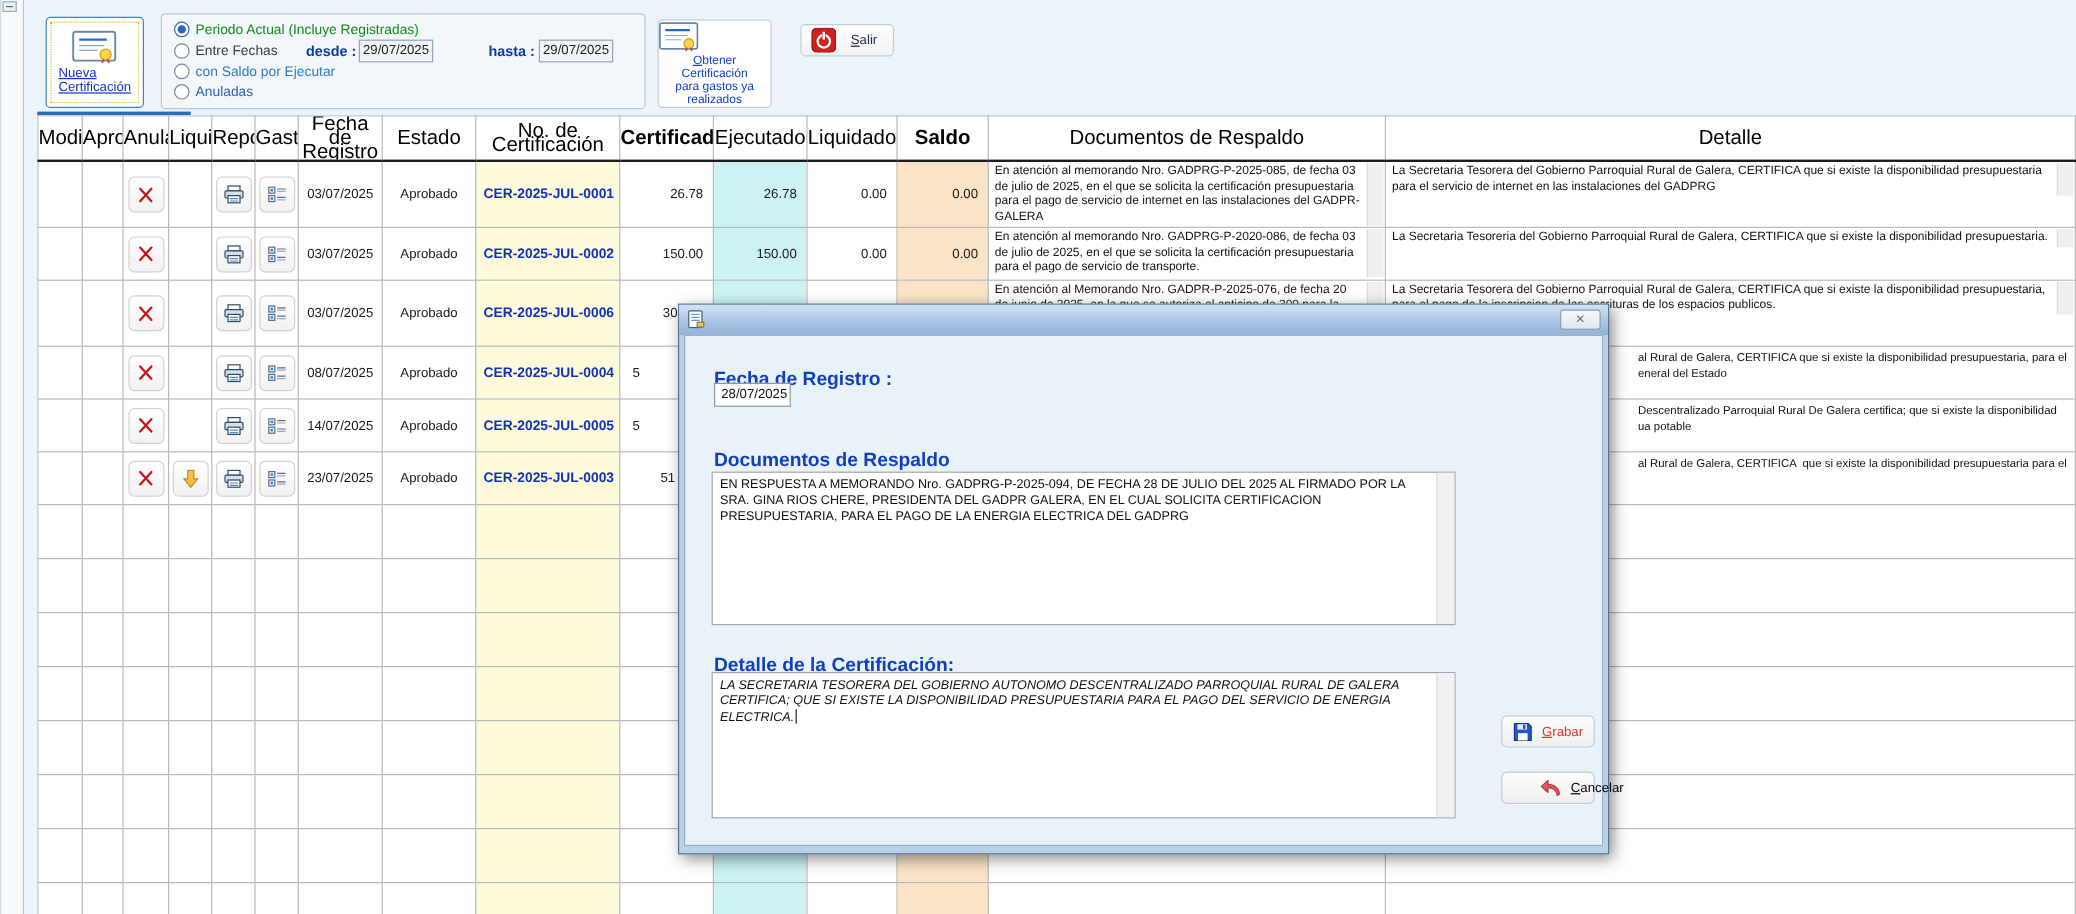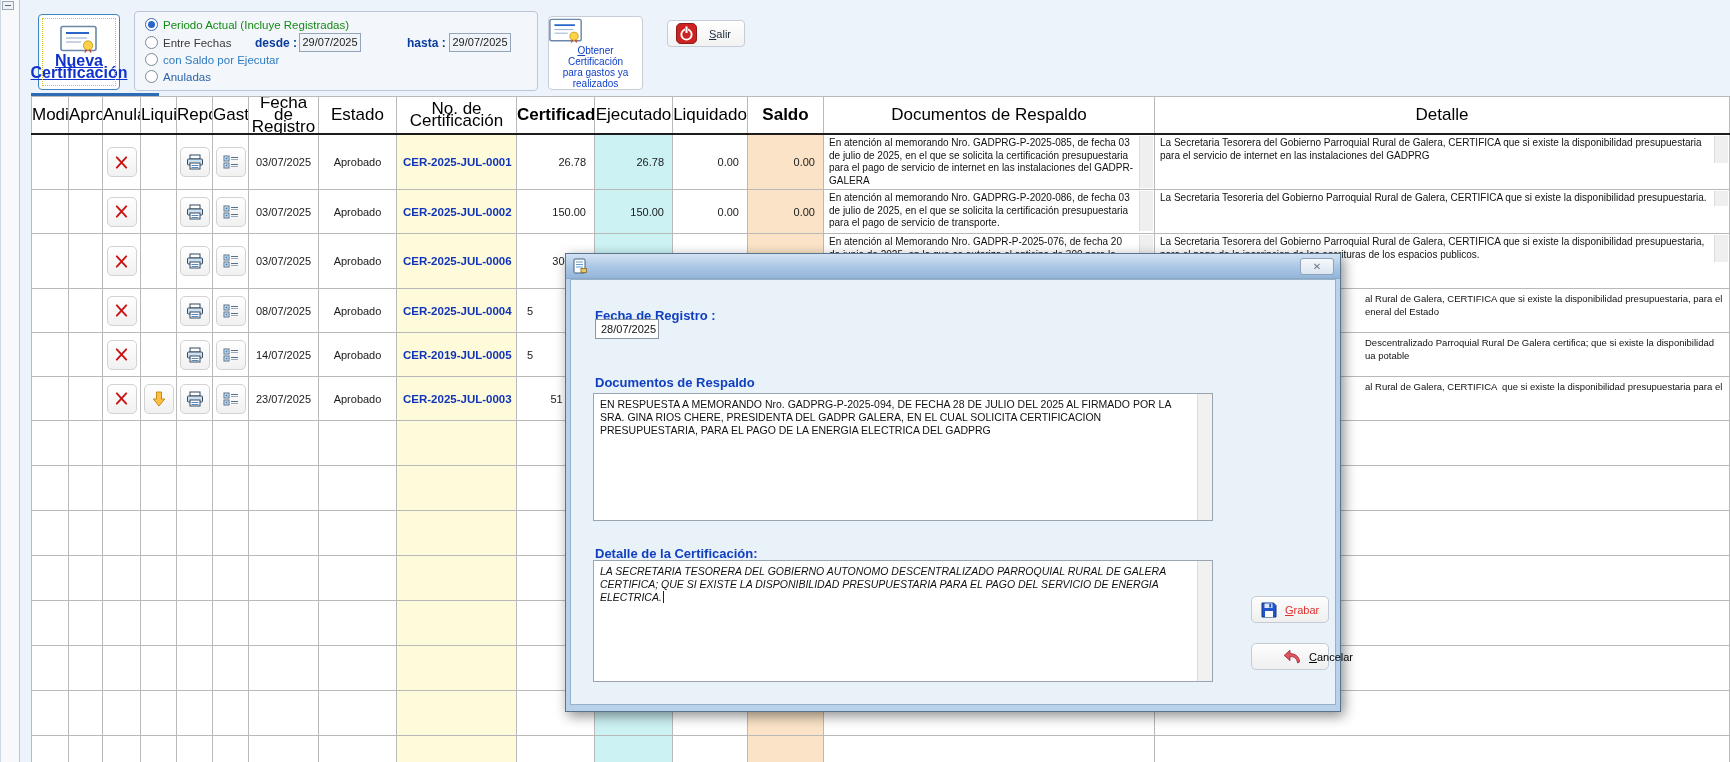--- a/index.html
+++ b/index.html
@@ -13,22 +13,22 @@
   .collapse-box { position:absolute; left:1px; top:1px; width:12px; height:9px;
     background:#eef1f5; border:1px solid #9aa7b5; }
   .collapse-box::after { content:""; position:absolute; left:2px; top:3px; width:6px; height:1px; background:#5b6possible; background:#5b6b7b; }
 
   
   .toolbar { position:absolute; left:20px; top:0; width:1710px; height:96px; background:#edf3fa; }
   .nueva { position:absolute; left:18px; top:14px; width:82px; height:76px;
     background:#fff; border:1px solid #3f84c4; border-radius:4px;
     outline:1px dotted #cfc42a; outline-offset:-5px;
     display:flex; flex-direction:column; align-items:center; justify-content:center; gap:2px; cursor:pointer; }
-  .nueva-label { color:#1133cc; font-weight:bold; font-size:16px; line-height:12px;
-    text-align:center; white-space:pre-line; text-decoration:underline; }
+  .nueva-label { color:#1133cc; font-weight:normal; font-size:11px; line-height:12px;
+    white-space:pre-line; text-decoration:underline; }
 
   .groupbox { position:absolute; left:114px; top:11px; width:404px; height:80px;
     background:#f3f7fc; border:1px solid #b9c7d8; border-radius:4px; }
   .radio-row { position:absolute; left:10px; display:flex; align-items:flex-end; gap:5px; cursor:pointer; }
   .radio { width:13px; height:13px; border:1px solid #7a8a9a; border-radius:50%; background:#fff; position:relative; flex:none; }
   .radio.checked { border-color:#3a6aa8; }
   .radio.checked::after { content:""; position:absolute; inset:2px; border-radius:50%; background:#2a66c8; }
   .rlabel { font-size:11.5px; }
   .f0 { color:#158a15; } .f1 { color:#3a3a3a; } .f2 { color:#2f7cc0; } .f3 { color:#2f62a8; }
   .datelabel { position:absolute; font-weight:bold; color:#0b3c9c; font-size:12px; }
@@ -78,21 +78,21 @@
   .modal { position:absolute; left:565px; top:253px; width:776px; height:459px;
     border:1px solid #58748f; background:#b9d1ea; box-shadow:3px 4px 12px rgba(0,0,0,.45); }
   .mtitle { position:relative; height:25px;
     background:linear-gradient(180deg,#d3e2f3 0%,#aac6e4 55%,#94b5da 100%);
     border-bottom:1px solid #8aa8c8; }
   .mico { position:absolute; left:6px; top:4px; }
   .mclose { position:absolute; right:6px; top:4px; width:34px; height:17px;
     background:linear-gradient(#f6f8fb,#dde6f0); border:1px solid #8fa3ba; border-radius:3px;
     color:#6a7686; font-size:10px; font-weight:bold; text-align:center; line-height:15px; cursor:pointer; }
   .mbody { position:relative; margin:0 4px 4px; height:426px; background:#e9f1f9; border:1px solid #98b0c8; }
-  .mlabel { position:absolute; left:24px; font-weight:bold; color:#1040c0; font-size:13px; }
+  .mlabel { position:absolute; left:24px; font-weight:bold; color:#1040c0; font-size:16px; }
   .mdate { position:absolute; left:24px; top:39px; width:64px; height:20px; background:#fff;
     border:1px solid #8a96a4; font-size:11px; line-height:18px; padding-left:5px; color:#111; }
   .mta { position:absolute; left:22px; width:620px; background:#fff; border:1px solid #9aa5b1; cursor:text; }
   #ta1 { top:113px; height:128px; }
   #ta2 { top:280px; height:122px;font-style:italic; }
   .mtext { font-size:10.5px; line-height:13px; color:#111; padding:4px 22px 4px 6px; }
   .mscroll { position:absolute; right:0; top:0; bottom:0; width:15px;
     background:#f1f1f1; border-left:1px solid #dcdcdc; }
   .caret { display:inline-block; width:1px; height:12px; background:#222; vertical-align:-2px; margin-left:1px; }
   .mbtn { position:absolute; left:680px; width:78px; height:27px;
@@ -461,21 +461,21 @@
             </td>
           <td class="cb">
               <div class="ibtn">
                 <svg width="16" height="14">
                   <use href="#ic-gastos"></use>
                 </svg>
               </div>
             </td>
           <td class="cf">14/07/2025</td>
           <td class="ce">Aprobado</td>
-          <td class="cn">CER-2019-JUL-0005</td>
+          <td class="cn">CER-2025-JUL-0005</td>
           <td class="cnum" style="text-align:left;padding-left:10px">5</td>
           <td class="cnum col-ejec"></td>
           <td class="cnum"></td>
           <td class="cnum col-saldo"></td>
           <td class="ct"></td>
           <td class="ct">
               <div class="twrap">
                 <div class="ttext frag">Descentralizado Parroquial Rural De Galera certifica; que si existe la disponibilidad
 ua potable</div>
                 <div class="tscroll"></div>

